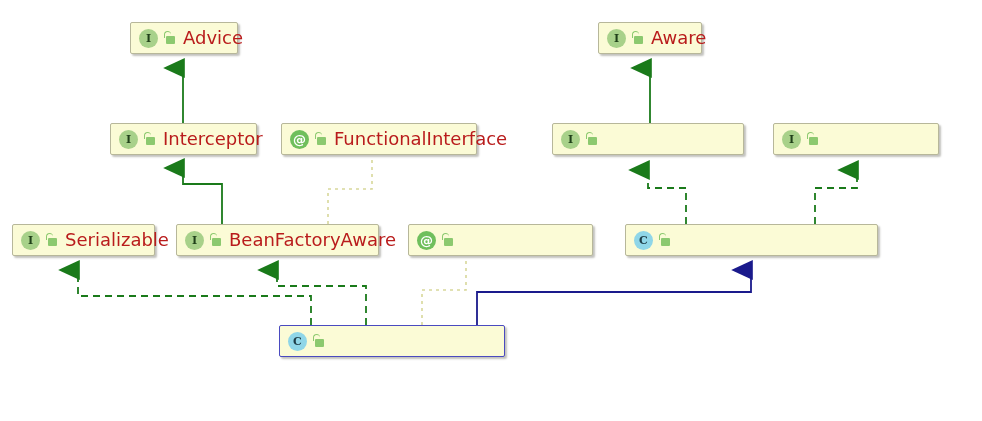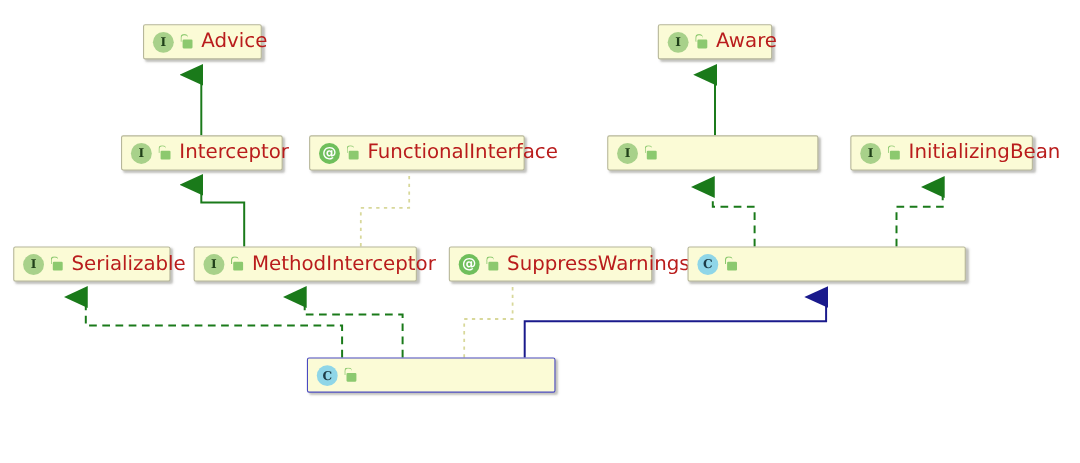--- a/index.html
+++ b/index.html
@@ -202,48 +202,46 @@
         <span class="body"></span>
     </span>
   </div>
 
   <div class="node" style="left:773px; top:123px; width:166px;">
     <span class="kind-icon kind-I">I</span>
     <span class="lock-icon">
       <span class="shackle"></span>
         <span class="body"></span>
     </span>
-    <span class="node-label">InitializingBean</span>
   </div>
 
   <div class="node" style="left:12px; top:224px; width:143px;">
     <span class="kind-icon kind-I">I</span>
     <span class="lock-icon">
       <span class="shackle"></span>
         <span class="body"></span>
     </span>
     <span class="node-label">Serializable</span>
   </div>
 
   <div class="node" style="left:176px; top:224px; width:203px;">
     <span class="kind-icon kind-I">I</span>
     <span class="lock-icon">
       <span class="shackle"></span>
         <span class="body"></span>
     </span>
-    <span class="node-label">MethodInterceptor</span>
+    <span class="node-label">BeanFactoryAware</span>
   </div>
 
   <div class="node" style="left:408px; top:224px; width:185px;">
     <span class="kind-icon kind-A">@</span>
     <span class="lock-icon">
       <span class="shackle"></span>
         <span class="body"></span>
     </span>
-    <span class="node-label">SuppressWarnings</span>
   </div>
 
   <div class="node" style="left:625px; top:224px; width:253px;">
     <span class="kind-icon kind-C">C</span>
     <span class="lock-icon">
       <span class="shackle"></span>
         <span class="body"></span>
     </span>
   </div>
 

